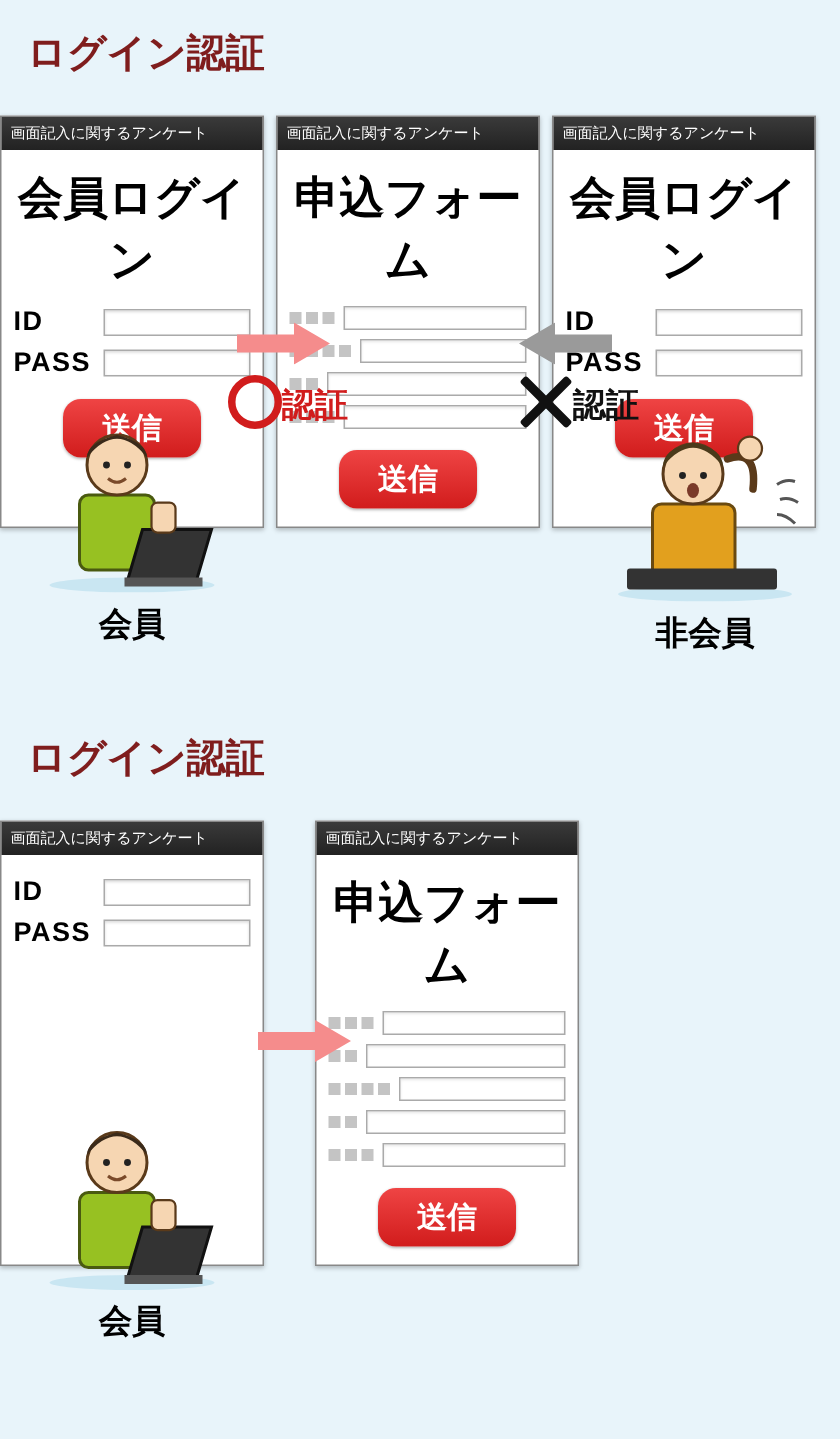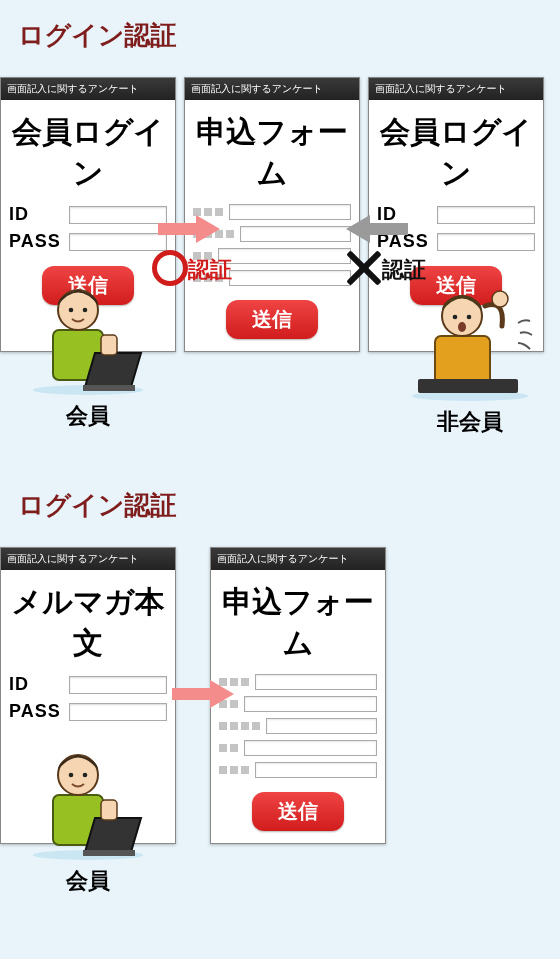--- a/index.html
+++ b/index.html
@@ -301,21 +301,20 @@
 </div>
 
 <div class="section" style="height:480px;">
   <div class="section-title">ログイン認証</div>
 
   <div class="panels-row" style="gap:34px;">
 
     <div class="panel">
       <div class="panel-top">画面記入に関するアンケート</div>
       <div class="panel-body">
-        <div class="panel-title">メルマガ本文</div>
         <div class="field-row">
           <div class="field-label">ID</div>
           <div class="field-input"></div>
         </div>
         <div class="field-row">
           <div class="field-label">PASS</div>
           <div class="field-input"></div>
         </div>
       </div>
     </div>

